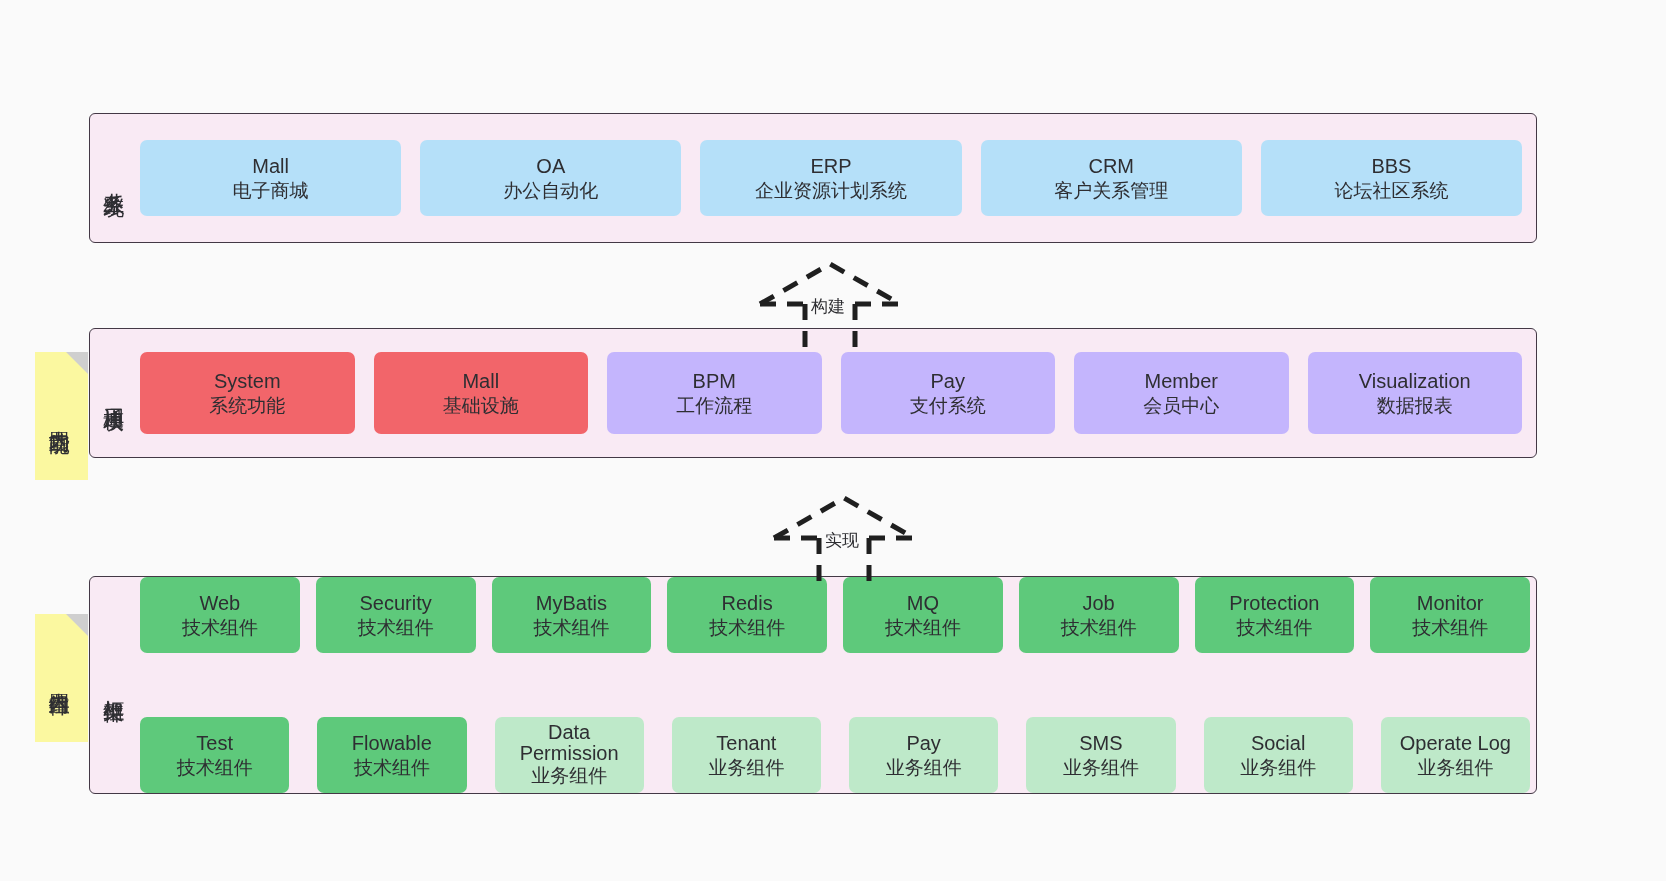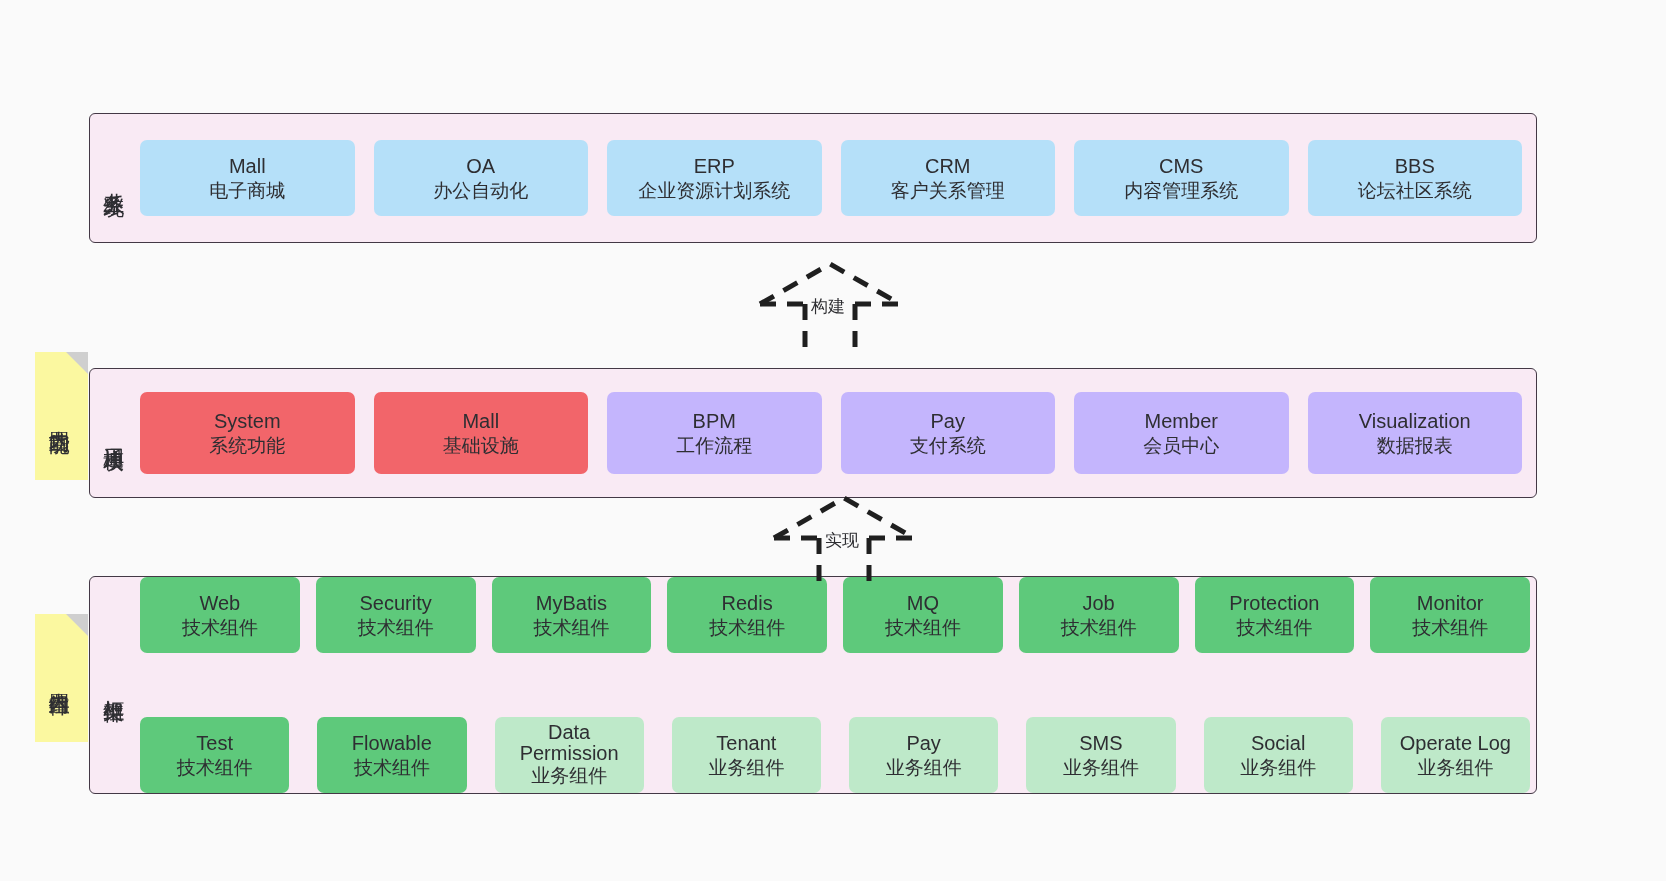--- a/index.html
+++ b/index.html
@@ -135,24 +135,20 @@
         </div>
         <div class="card biz-card">
           <span class="t1">ERP</span>
           <span class="t2">企业资源计划系统</span>
         </div>
         <div class="card biz-card">
           <span class="t1">CRM</span>
           <span class="t2">客户关系管理</span>
         </div>
         <div class="card biz-card">
-          <span class="t1">CMS</span>
-          <span class="t2">内容管理系统</span>
-        </div>
-        <div class="card biz-card">
           <span class="t1">BBS</span>
           <span class="t2">论坛社区系统</span>
         </div>
       </div>
     </div>
   </div>
 
   <div class="arrow-wrap" style="left:752px; top:256px; width:160px; height:95px;">
     <svg width="160" height="95" viewBox="0 0 160 95">
       <path d="M 8 48 L 78 8 L 148 48" fill="none" stroke="#1f1f1f" stroke-width="5" stroke-dasharray="16,11" stroke-linecap="butt"></path>
@@ -160,21 +156,21 @@
       <path d="M 53 48 L 53 95 M 103 48 L 103 95" fill="none" stroke="#1f1f1f" stroke-width="5" stroke-dasharray="16,11"></path>
     </svg>
     <span class="arrow-label" style="left:59px; top:39px;">构建</span>
   </div>
 
   <div class="note" style="left:35px; top:352px; width:53px; height:128px;">
     <span class="fold"></span>
     <span>内置功能</span>
   </div>
 
-  <div class="layer" style="left:89px; top:368px; width:1448px; height:130px;">
+  <div class="layer" style="left:89px; top:328px; width:1448px; height:130px;">
     <div class="layer-title">通用模块</div>
     <div class="layer-body">
       <div class="row">
         <div class="card mod-card hot">
           <span class="t1">System</span>
           <span class="t2">系统功能</span>
         </div>
         <div class="card mod-card hot">
           <span class="t1">Mall</span>
           <span class="t2">基础设施</span>

